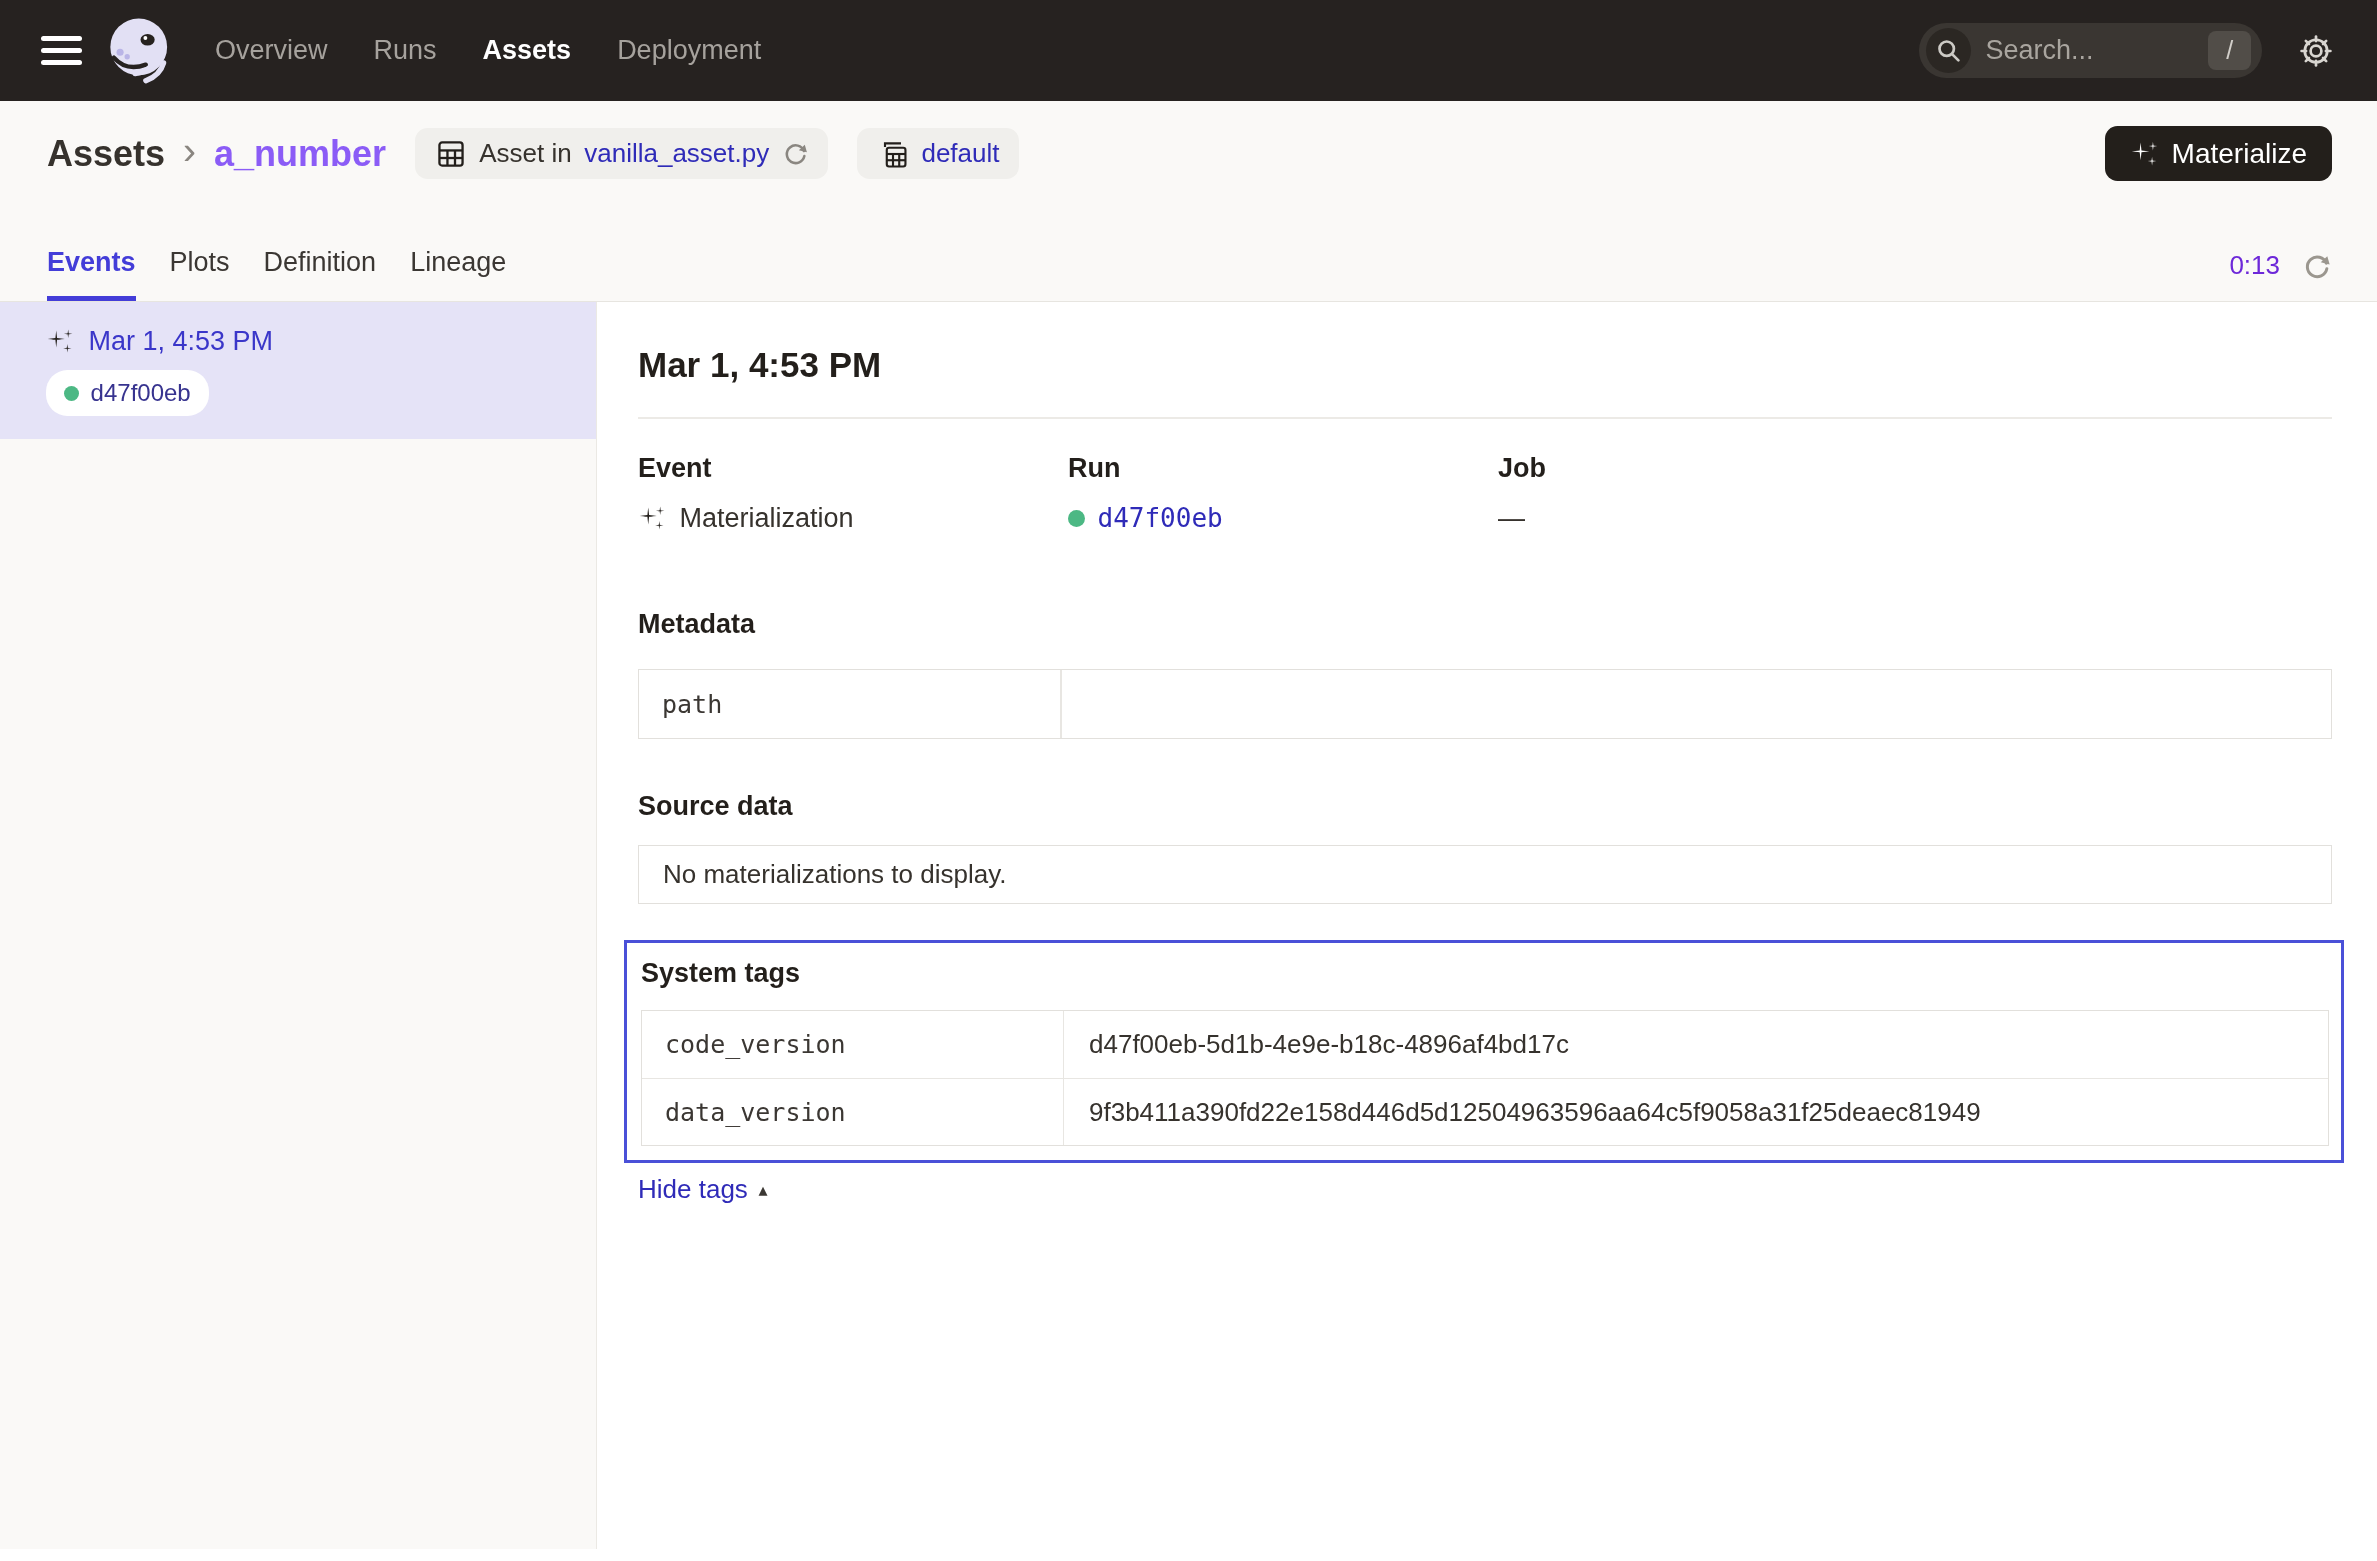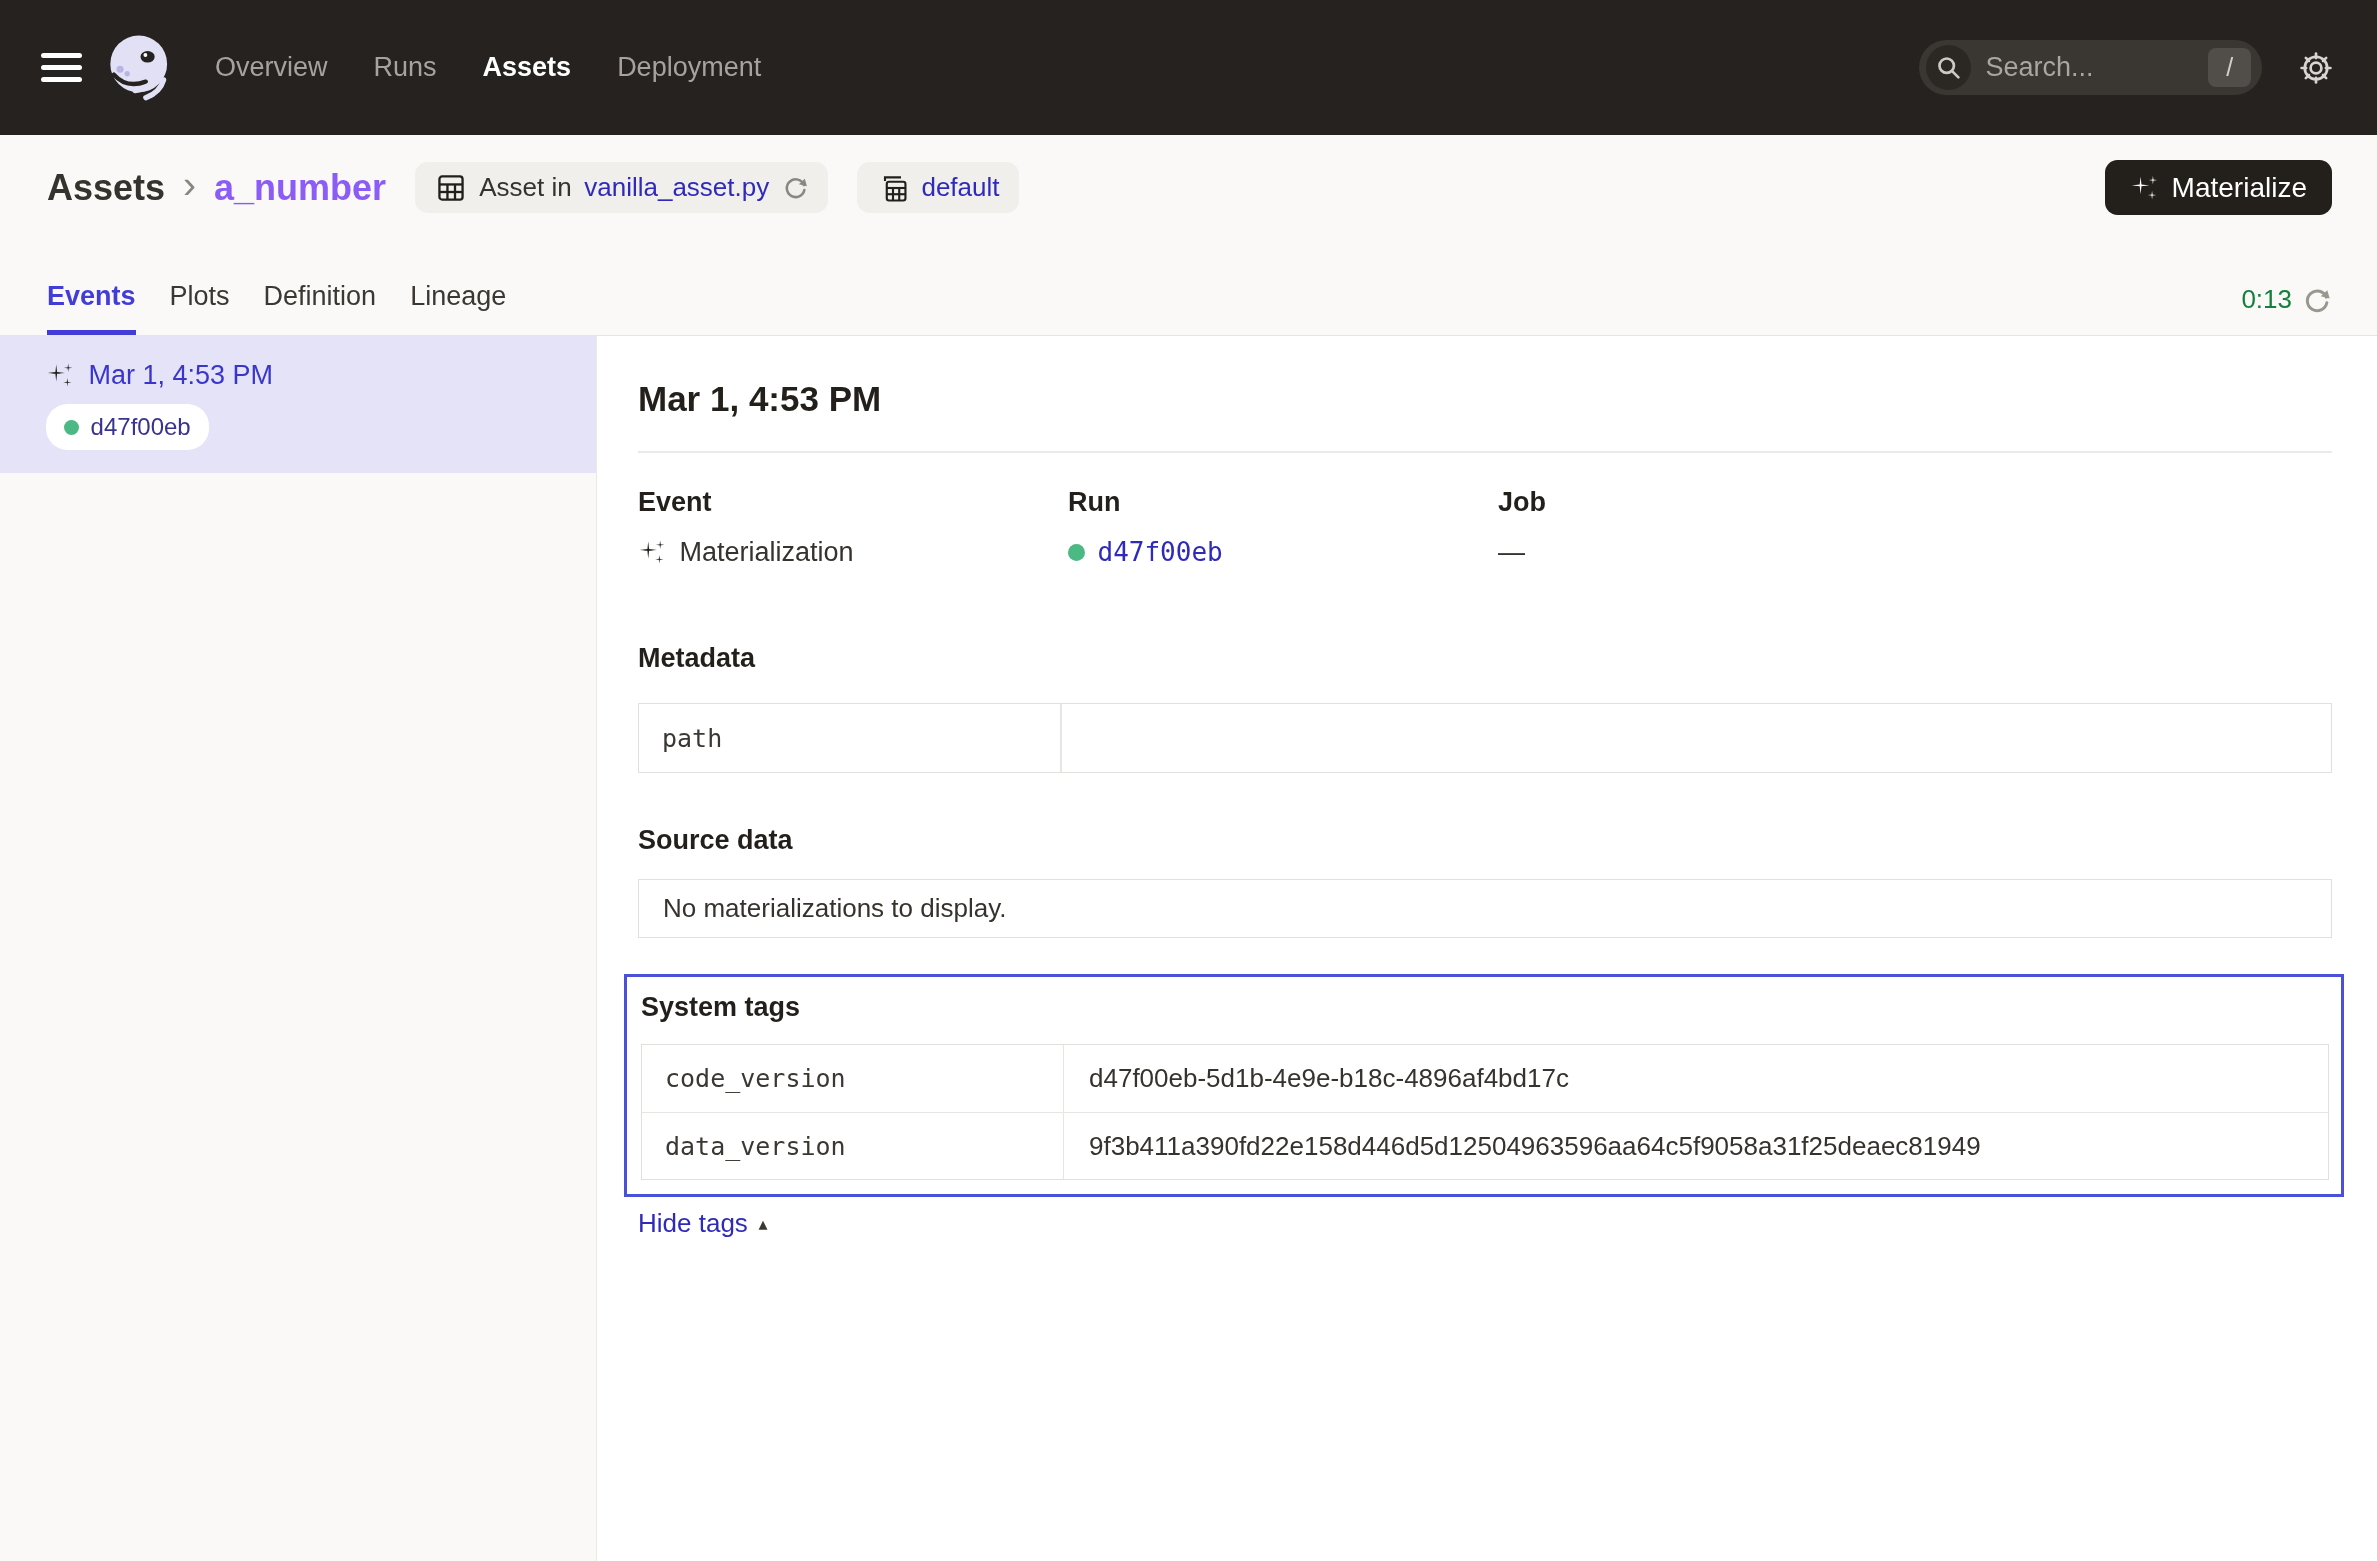--- a/index.html
+++ b/index.html
@@ -1,21 +1,21 @@
 <!DOCTYPE html>
 <html style="font-size:14.3px"><head>
 <meta charset="utf-8">
 <style>
   * { margin:0; padding:0; box-sizing:border-box; }
   html,body { width:2377px; height:1561px; overflow:hidden; background:#fff;
     font-family:"Liberation Sans","DejaVu Sans",sans-serif; color:#231f1b; }
   .mono { font-family:"DejaVu Sans Mono","Liberation Mono",monospace; }
 
   
-  .topnav { height:135px; background:#262220; display:flex; align-items:center; padding:0 43px 0 41px; }
+  .topnav { height:101px; background:#262220; display:flex; align-items:center; padding:0 43px 0 41px; }
   .hamburger { width:41px; height:30px; display:flex; flex-direction:column; justify-content:space-between; cursor:pointer; margin-right:23px; }
   .hamburger span { display:block; height:5.4px; border-radius:2.7px; background:#fff; }
   .logo { width:71px; height:71px; margin-right:39px; }
   .nav-links { display:flex; align-items:center; gap:46px; }
   .nav-link { font-size:27px; font-weight:500; color:#a6a29d; cursor:pointer; }
   .nav-link.active { color:#ffffff; font-weight:700; }
   .nav-right { margin-left:auto; display:flex; align-items:center; }
   .search-pill { width:343px; height:55px; background:#3a3632; border-radius:29px; display:flex; align-items:center; padding:0 10.7px 0 7.1px; }
   .search-circle { width:45px; height:45px; border-radius:50%; background:#2b2723; display:flex; align-items:center; justify-content:center; flex:0 0 auto; }
   .search-input { flex:1; min-width:0; background:transparent; border:none; outline:none; color:#e8e5e1; font-size:27px; margin-left:14.3px; font-family:inherit; }
@@ -30,21 +30,21 @@
   .crumb-root { color:#36322d; cursor:pointer; }
   .crumb-sep { color:#8a8680; font-weight:400; font-size:39px; margin:0 18px; line-height:1; transform:translateY(-2.7px); }
   .crumb-current { color:#8b5cf6; }
   .hbadge { display:flex; align-items:center; gap:12.5px; background:#f0efec; border-radius:12.5px; padding:9.8px 19.6px; font-size:26px; color:#36322d; margin-left:29px; }
   .hbadge .blue { color:#2f2bb8; cursor:pointer; }
   .materialize-btn { margin-left:auto; display:flex; align-items:center; gap:12px; background:#231f1b; color:#fff; font-size:28px; font-weight:500; border:none; border-radius:12.5px; padding:0 25px; height:55px; cursor:pointer; font-family:inherit; }
   .header-row2 { margin-top:auto; display:flex; align-items:flex-end; }
   .tabs { display:flex; gap:34px; }
   .tab { font-size:27px; font-weight:500; color:#3b3733; padding-bottom:18px; border-bottom:5.4px solid transparent; cursor:pointer; }
   .tab.active { color:#433dd8; font-weight:700; border-bottom-color:#433dd8; }
-  .refresh-zone { margin-left:auto; display:flex; align-items:center; gap:10px; padding-bottom:19.6px; color:#15803d; font-size:26px; }
+  .refresh-zone { margin-left:auto; display:flex; align-items:center; gap:22px; padding-bottom:19.6px; color:#6d28d9; font-size:26px; }
 
   
   .content { display:flex; height:1247px; }
   .sidebar { width:597px; flex:0 0 auto; background:#faf9f7; border-right:1.8px solid #ebe9e4; }
   .event-item { height:137px; background:#e5e3f7; padding:24px 0 0 46px; cursor:pointer; }
   .event-item-row1 { display:flex; align-items:center; gap:13.4px; }
   .event-item-link { font-size:27px; color:#3a36c9; }
   .run-pill { margin-top:13.4px; display:inline-flex; align-items:center; gap:11.6px; background:#fff; border-radius:21.4px; padding:9px 18px; }
   .run-dot { width:15px; height:15px; border-radius:50%; background:#4cb884; }
   .run-pill-label { font-size:24px; color:#37338f; }

